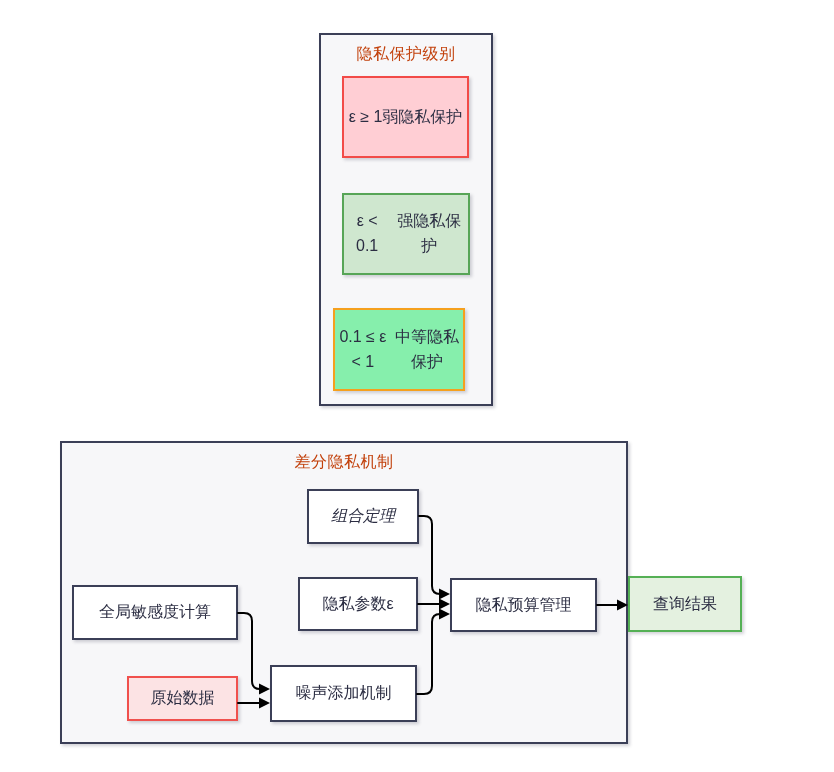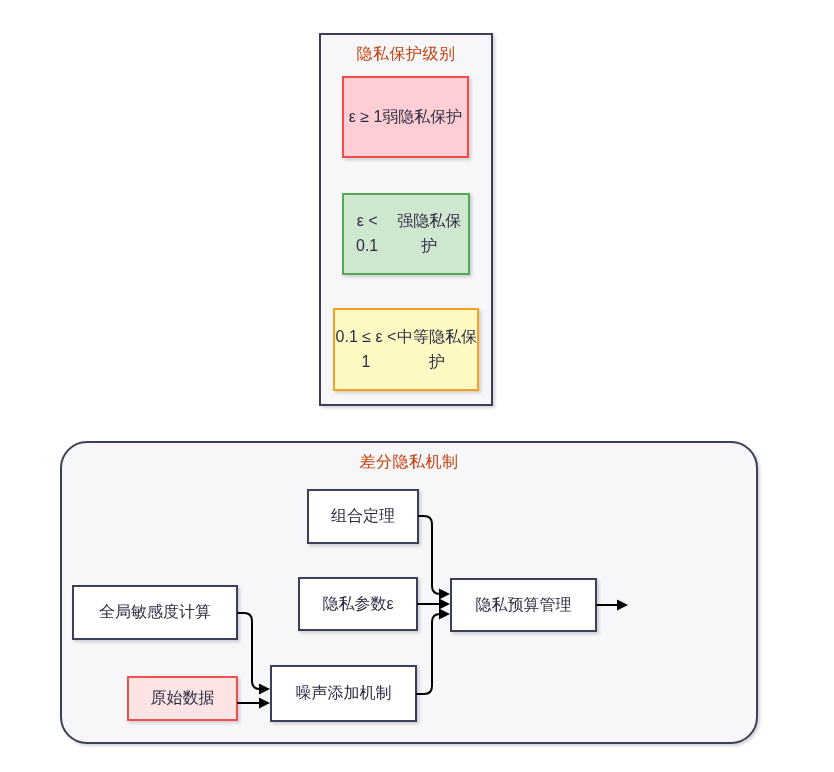--- a/index.html
+++ b/index.html
@@ -42,26 +42,26 @@
     box-shadow: 2px 2px 3px rgba(80, 80, 100, 0.25);
     line-height: 1.55;
   }
 
   
   #g-levels   { left: 319px; top: 33px;  width: 174px; height: 373px; }
   #lvl-weak   { left: 342px; top: 76px;  width: 127px; height: 82px;
                 background: #FFCED4; border-color: #F24B48; }
   #lvl-strong { left: 342px; top: 193px; width: 128px; height: 82px;
                 background: #CFE7CF; border-color: #57A557; align-items: center; }
-  #lvl-medium { left: 333px; top: 308px; width: 146px; height: 83px;
-                background: #fef9c3; border-color: #F5A01E; justify-content: flex-end; }
+  #lvl-medium { left: 333px; top: 308px; width: 132px; height: 83px;
+                background: #86efac; border-color: #F5A01E; justify-content: flex-end; }
 
   
-  #g-mechanism { left: 60px;  top: 441px; width: 698px; height: 303px; border-radius: 27px; }
-  #n-composition { left: 307px; top: 489px; width: 112px; height: 55px; }
+  #g-mechanism { left: 60px;  top: 441px; width: 568px; height: 303px; }
+  #n-composition { left: 307px; top: 489px; width: 112px; height: 55px; font-style: italic; }
   #n-sensitivity { left: 72px;  top: 585px; width: 166px; height: 55px; }
   #n-epsilon     { left: 298px; top: 577px; width: 120px; height: 54px; }
   #n-budget      { left: 450px; top: 578px; width: 147px; height: 54px; }
   #n-result      { left: 628px; top: 576px; width: 114px; height: 56px;
                    background: #E4F1E0; border-color: #55B055; }
   #n-rawdata     { left: 127px; top: 676px; width: 111px; height: 45px;
                    background: #FCE3E4; border-color: #F0504D; }
   #n-noise       { left: 270px; top: 665px; width: 147px; height: 57px; }
 
   .edges {
@@ -115,20 +115,23 @@
   </div>
 
   <div class="node" id="n-budget">
     <div>隐私预算管理</div>
   </div>
 
   <div class="node" id="n-epsilon">
     <div>隐私参数ε</div>
   </div>
 
+  <div class="node" id="n-result">
+    <div>查询结果</div>
+  </div>
 
   <div class="node" id="n-rawdata">
     <div>原始数据</div>
   </div>
 
   <div class="node" id="n-noise">
     <div>噪声添加机制</div>
   </div>
 
   <svg class="edges" viewBox="0 0 834 772">

